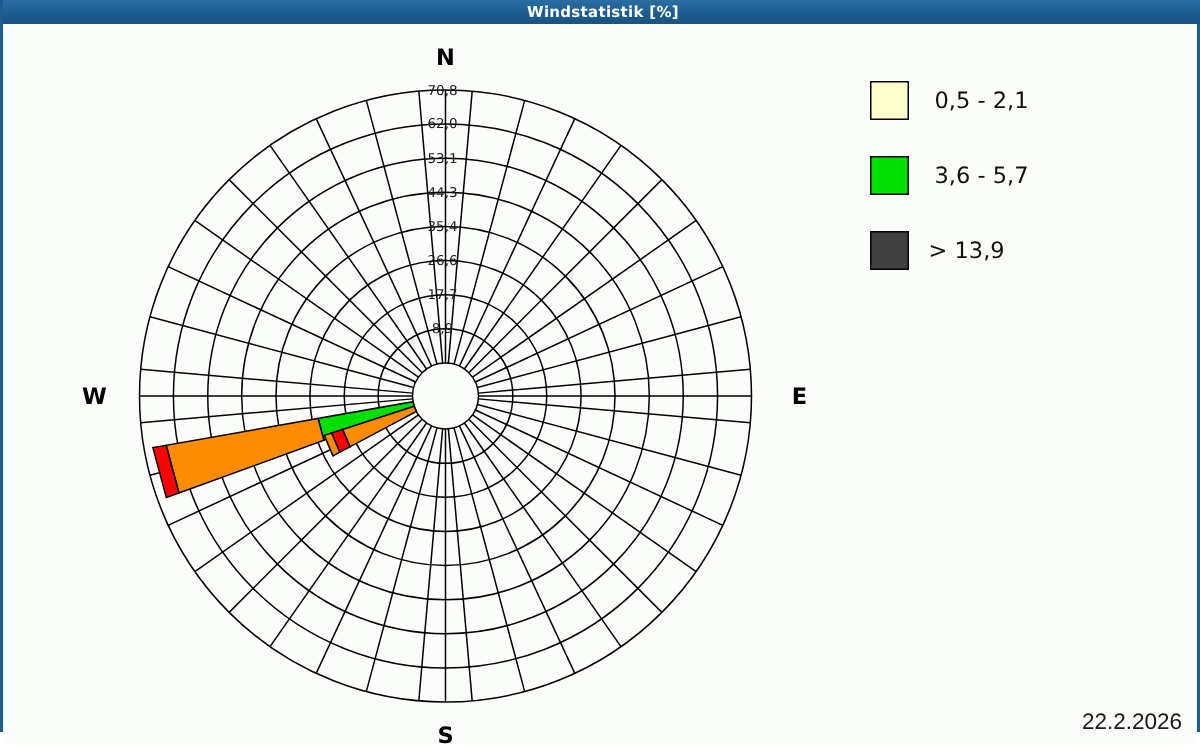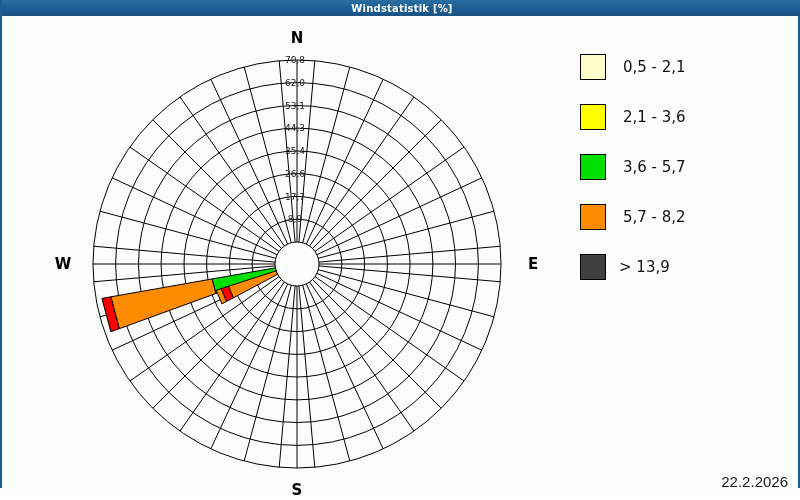--- a/index.html
+++ b/index.html
@@ -191,30 +191,22 @@
       <text class="cardinal" id="lbl-w" x="61" y="253" text-anchor="middle">W</text>
       <text class="cardinal" id="lbl-e" x="531" y="253" text-anchor="middle">E</text>
     </svg>
 
     <div id="legend">
       <div class="legend-row">
         <div class="legend-swatch" style="background: rgb(255, 255, 204);"></div>
         <div class="legend-label">0,5 - 2,1</div>
       </div>
       <div class="legend-row">
-        <div class="legend-swatch" style="background: rgb(255, 255, 0);"></div>
-        <div class="legend-label">2,1 - 3,6</div>
-      </div>
-      <div class="legend-row">
         <div class="legend-swatch" style="background: rgb(0, 224, 0);"></div>
         <div class="legend-label">3,6 - 5,7</div>
-      </div>
-      <div class="legend-row">
-        <div class="legend-swatch" style="background: rgb(255, 140, 0);"></div>
-        <div class="legend-label">5,7 - 8,2</div>
       </div>
       <div class="legend-row">
         <div class="legend-swatch" style="background: rgb(64, 64, 64);"></div>
         <div class="legend-label gt">&gt; 13,9</div>
       </div>
     </div>
 
     <div id="datestamp">22.2.2026</div>
 
   </div>

